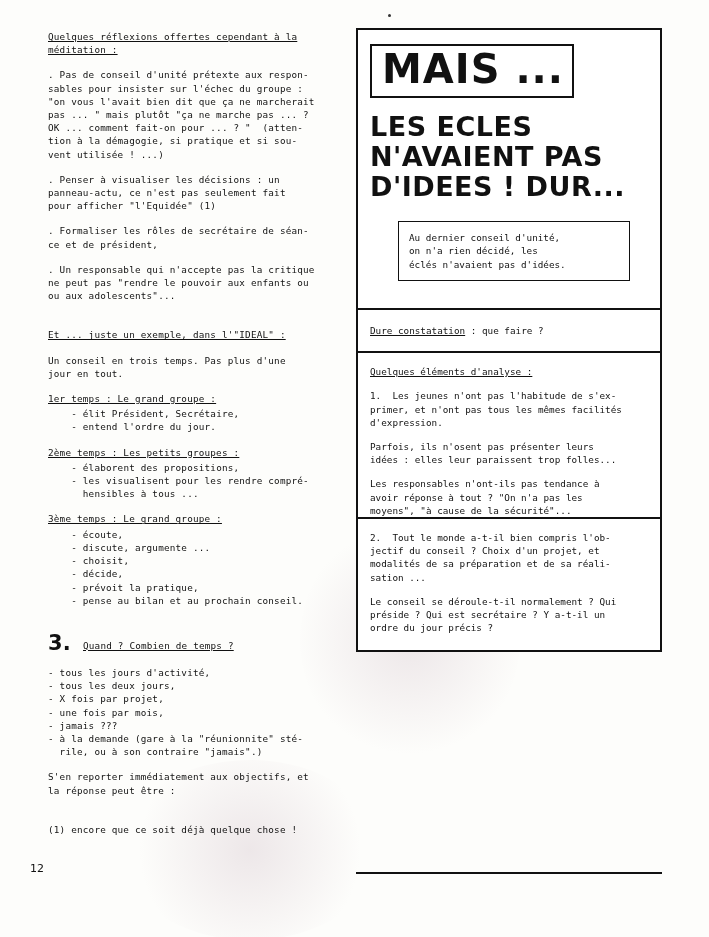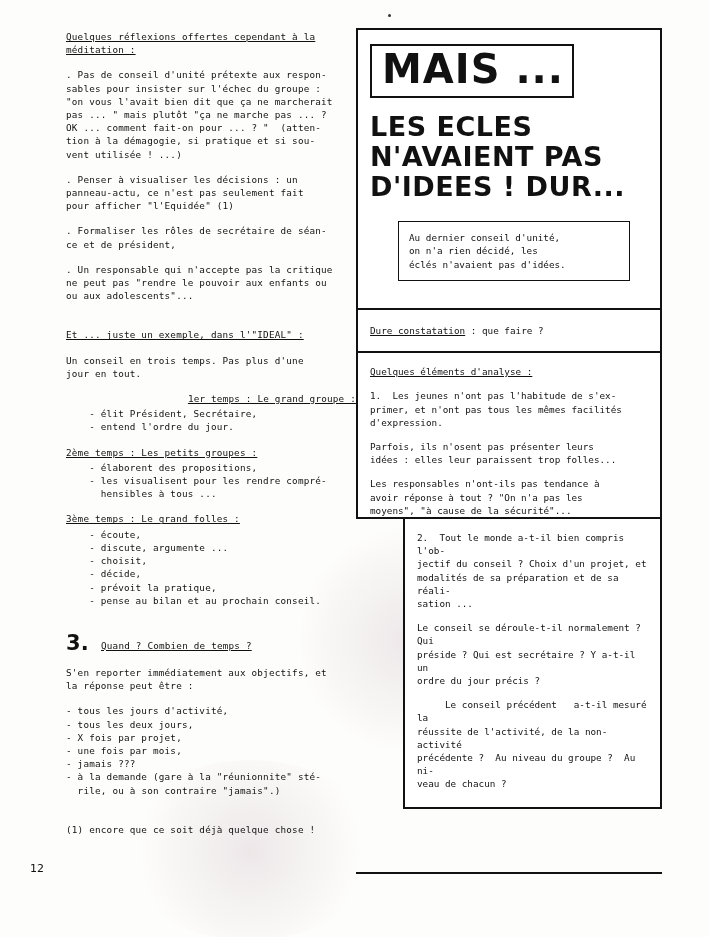--- a/index.html
+++ b/index.html
@@ -30,21 +30,20 @@
 
   
   .left-col {
     position: absolute;
     left: 48px;
     top: 30px;
     width: 290px;
     font-size: 9.3px;
     line-height: 13.2px;
     letter-spacing: 0.2px;
-    margin-left: 18px;
   }
   .left-col p { margin: 0 0 12px 0; white-space: pre-wrap; }
   .underline { text-decoration: underline; }
   .blockgap { height: 14px; }
 
   .sec-num {
     font-size: 21px;
     font-weight: bold;
     font-family: "DejaVu Sans", sans-serif;
     line-height: 1;
@@ -175,52 +174,52 @@
     <p>. Un responsable qui n'accepte pas la critique
 ne peut pas "rendre le pouvoir aux enfants ou
 ou aux adolescents"...</p>
 
     <div class="blockgap"></div>
 
     <p class="underline">Et ... juste un exemple, dans l'"IDEAL" :</p>
     <p>Un conseil en trois temps. Pas plus d'une
 jour en tout.</p>
 
-    <p class="underline" style="margin-bottom:2px;text-align:right;">1er temps : Le grand groupe :</p>
+    <p class="underline" style="margin-bottom:2px;">1er temps : Le grand groupe :</p>
     <p>    - élit Président, Secrétaire,
     - entend l'ordre du jour.</p>
 
     <p class="underline" style="margin-bottom:2px;">2ème temps : Les petits groupes :</p>
     <p>    - élaborent des propositions,
     - les visualisent pour les rendre compré-
       hensibles à tous ...</p>
 
-    <p class="underline" style="margin-bottom:2px;">3ème temps : Le grand folles :</p>
+    <p class="underline" style="margin-bottom:2px;">3ème temps : Le grand groupe :</p>
     <p>    - écoute,
     - discute, argumente ...
     - choisit,
     - décide,
     - prévoit la pratique,
     - pense au bilan et au prochain conseil.</p>
 
     <div class="blockgap"></div>
 
     <div class="sec-head-row">
       <span class="sec-num">3.</span>
       <span class="t">Quand ?   Combien de temps ?</span>
     </div>
-    <p>S'en reporter immédiatement aux objectifs, et
-la réponse peut être :</p>
     <p>- tous les jours d'activité,
 - tous les deux jours,
 - X fois par projet,
 - une fois par mois,
 - jamais ???
 - à la demande (gare à la "réunionnite" sté-
   rile, ou à son contraire "jamais".)</p>
+    <p>S'en reporter immédiatement aux objectifs, et
+la réponse peut être :</p>
 
     <div class="blockgap"></div>
     <p>(1) encore que ce soit déjà quelque chose !</p>
   </div>
 
   <div class="right-col">
 
     <div class="rbox mais-wrap">
       <div class="mais-box">
         <div class="mais">MAIS ...</div>
@@ -242,32 +241,28 @@
       <p>1.  Les jeunes n'ont pas l'habitude de s'ex-
 primer, et n'ont pas tous les mêmes facilités
 d'expression.</p>
       <p>Parfois, ils n'osent pas présenter leurs
 idées : elles leur paraissent trop folles...</p>
       <p>Les responsables n'ont-ils pas tendance à
 avoir réponse à tout ? "On n'a pas les
 moyens", "à cause de la sécurité"...</p>
     </div>
 
-    <div class="rbox" style="padding-top:12px; padding-bottom:16px;margin-left:47px;">
+    <div class="rbox" style="padding-top:12px; padding-bottom:16px;">
       <p>2.  Tout le monde a-t-il bien compris l'ob-
 jectif du conseil ? Choix d'un projet, et
 modalités de sa préparation et de sa réali-
 sation ...</p>
       <p>Le conseil se déroule-t-il normalement ? Qui
 préside ? Qui est secrétaire ? Y a-t-il un
 ordre du jour précis ?</p>
-      <p>     Le conseil précédent   a-t-il mesuré la
-réussite de l'activité, de la non-activité
-précédente ?  Au niveau du groupe ?  Au ni-
-veau de chacun ?</p>
     </div>
 
   </div>
 
   <div class="footer-rule"></div>
   <div class="page-num">12</div>
 
 </div>
 
 </body></html>

